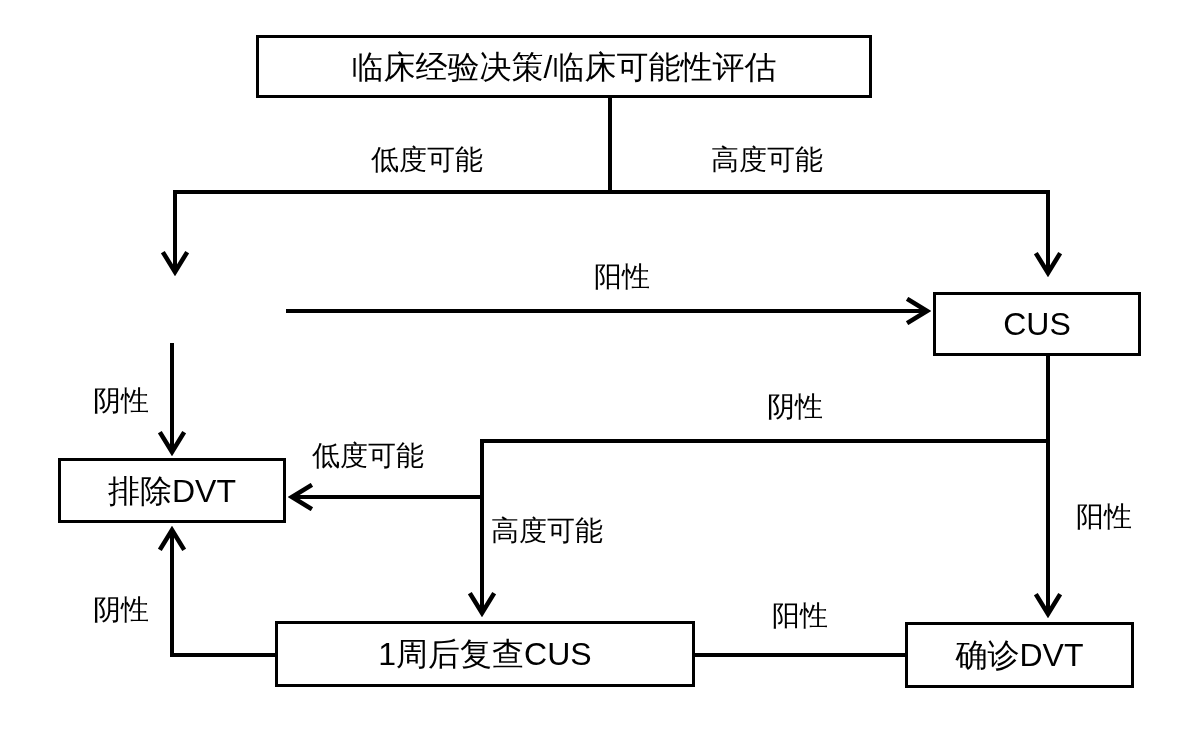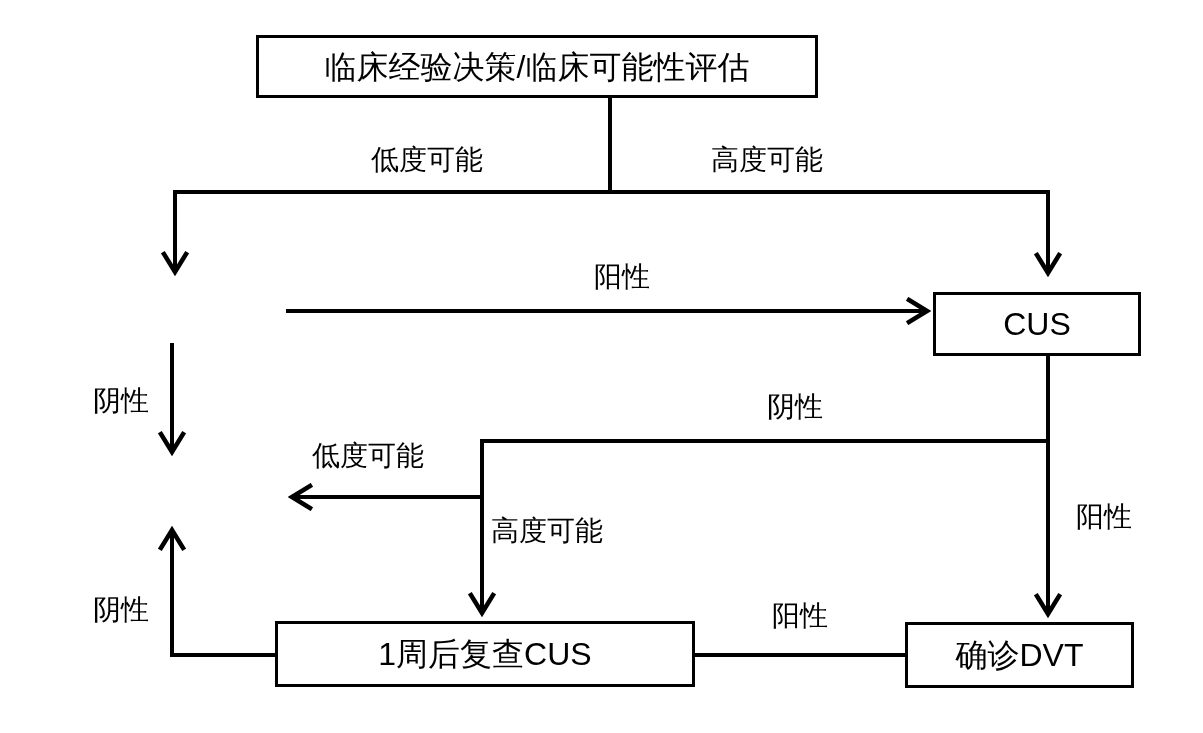--- a/index.html
+++ b/index.html
@@ -37,21 +37,21 @@
     text-align: center;
   }
   .edge-label {
     position: absolute;
     transform: translate(-50%, -50%);
     font-size: 28px;
     line-height: 1;
     white-space: nowrap;
   }
   
-  .n-assessment { left: 256px; top: 35px;  width: 562px; height: 63px; }
+  .n-assessment { left: 256px; top: 35px;  width: 616px; height: 63px; }
   .n-ddimer     { left: 58px;  top: 278px; width: 228px; height: 65px; }
   .n-cus        { left: 933px; top: 292px; width: 208px; height: 64px; }
   .n-exclude    { left: 58px;  top: 458px; width: 228px; height: 65px; }
   .n-recheck    { left: 275px; top: 621px; width: 420px; height: 66px; }
   .n-confirm    { left: 905px; top: 622px; width: 229px; height: 66px; }
   
   .l-low-top      { left: 427px;  top: 160px; }
   .l-high-top     { left: 767px;  top: 160px; }
   .l-pos-ddimer   { left: 622px;  top: 277px; }
   .l-neg-ddimer   { left: 121px;  top: 401px; }
@@ -82,20 +82,21 @@
       <path d="M1048,343 L1048,614" marker-end="url(#arrow)"></path>
       <path d="M1048,441 L482,441 L482,613" marker-end="url(#arrow)"></path>
       <path d="M482,497 L292,497" marker-end="url(#arrow)"></path>
       <path d="M695,655 L927,655" marker-end="url(#arrow)"></path>
       <path d="M275,655 L172,655 L172,530" marker-end="url(#arrow)"></path>
     </g>
   </svg>
 
   <div class="node n-assessment">临床经验决策/临床可能性评估</div>
   <div class="node n-cus">CUS</div>
+  <div class="node n-exclude">排除DVT</div>
   <div class="node n-recheck">1周后复查CUS</div>
   <div class="node n-confirm">确诊DVT</div>
 
   <div class="edge-label l-low-top">低度可能</div>
   <div class="edge-label l-high-top">高度可能</div>
   <div class="edge-label l-pos-ddimer">阳性</div>
   <div class="edge-label l-neg-ddimer">阴性</div>
   <div class="edge-label l-neg-cus">阴性</div>
   <div class="edge-label l-low-mid">低度可能</div>
   <div class="edge-label l-high-mid">高度可能</div>

